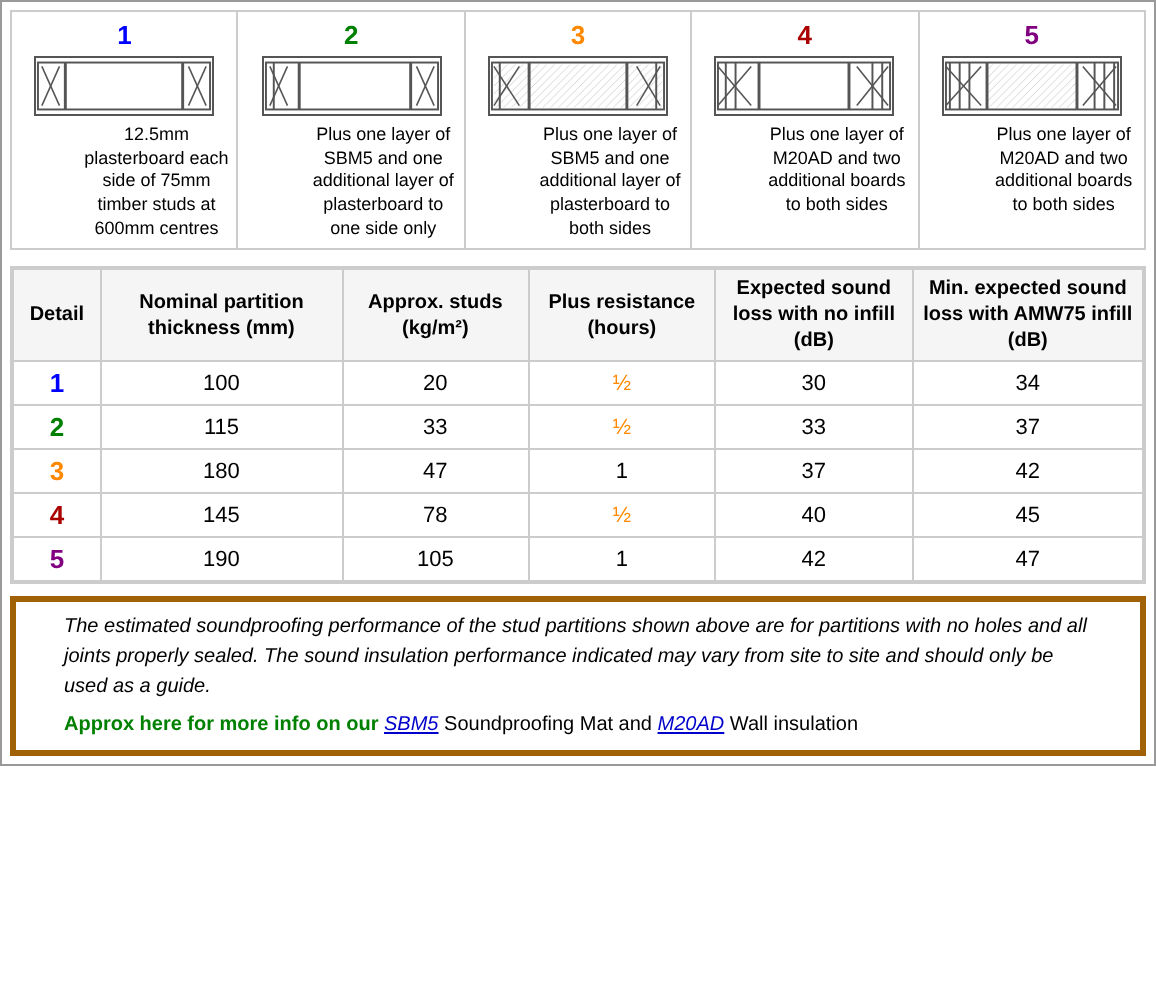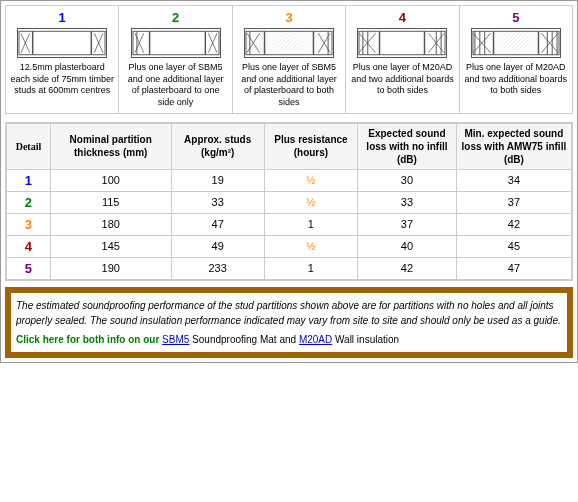--- a/index.html
+++ b/index.html
@@ -47,20 +47,21 @@
       background: #fff;
       display: flex;
       align-items: center;
       justify-content: center;
     }
 
     .diagram-desc {
       font-size: 9px;
       text-align: center;
       line-height: 1.3;
+      margin-left: 32px;
     }
 
     
     .color-1 { color: #00f; }
     .color-2 { color: #008000; }
     .color-3 { color: #f80; }
     .color-4 { color: #a00; }
     .color-5 { color: #800080; }
 
     
@@ -89,51 +90,51 @@
 
     th {
       background: #f5f5f5;
       font-weight: bold;
       font-size: 10px;
       line-height: 1.3;
     }
 
     td { font-size: 11px; }
 
-    .th-detail { width: 40px; font-family: Liberation Serif, serif; }
+    .th-detail { width: 40px; }
     .th-nominal { width: 110px; }
     .th-weight { width: 85px; }
     .th-fire { width: 85px; }
     .th-sound { width: 90px; }
     .th-minsound { width: 105px; }
 
     .row-detail {
       font-weight: bold;
       font-size: 13px;
     }
 
     
     .footer-note {
-      border: 6px solid #a16207;
-      padding: 5px 5px;
+      border: 3px solid #a16207;
+      padding: 5px 24px;
       font-size: 10px;
       line-height: 1.5;
     }
 
     .footer-italic {
       font-style: italic;
       margin-bottom: 4px;
     }
 
     .footer-link {
       color: #008000;
       font-weight: bold;
     }
 
-    a { color: #0000cc; text-decoration: underline; }
+    a { color: #0000cc; text-decoration: underline; font-style: italic; }
   </style>
 </head>
 <body>
 
 <div class="outer-container">
 
   <div class="diagrams-section">
 
     <div class="diagram-cell">
       <div class="diagram-number color-1">1</div>
@@ -252,21 +253,21 @@
           <th class="th-weight">Approx. studs (kg/m²)</th>
           <th class="th-fire">Plus resistance (hours)</th>
           <th class="th-sound">Expected sound loss with no infill (dB)</th>
           <th class="th-minsound">Min. expected sound loss with AMW75 infill (dB)</th>
         </tr>
       </thead>
       <tbody id="table-body">
       <tr>
             <td class="row-detail color-1">1</td>
             <td>100</td>
-            <td>19</td>
+            <td>20</td>
             <td style="color: rgb(255, 136, 0);">½</td>
             <td>30</td>
             <td>34</td>
           </tr>
           <tr>
             <td class="row-detail color-2">2</td>
             <td>115</td>
             <td>33</td>
             <td style="color: rgb(255, 136, 0);">½</td>
             <td>33</td>
@@ -276,37 +277,37 @@
             <td class="row-detail color-3">3</td>
             <td>180</td>
             <td>47</td>
             <td style="color: rgb(0, 0, 0);">1</td>
             <td>37</td>
             <td>42</td>
           </tr>
           <tr>
             <td class="row-detail color-4">4</td>
             <td>145</td>
-            <td>49</td>
+            <td>78</td>
             <td style="color: rgb(255, 136, 0);">½</td>
             <td>40</td>
             <td>45</td>
           </tr>
           <tr>
             <td class="row-detail color-5">5</td>
             <td>190</td>
-            <td>233</td>
+            <td>105</td>
             <td style="color: rgb(0, 0, 0);">1</td>
             <td>42</td>
             <td>47</td>
           </tr>
         </tbody>
     </table>
   </div>
 
   <div class="footer-note">
     <p class="footer-italic">The estimated soundproofing performance of the stud partitions shown above are for partitions with no holes and all joints properly sealed. The sound insulation performance indicated may vary from site to site and should only be used as a guide.</p>
     <p>
-      <span class="footer-link" style="color: rgb(0, 128, 0);">Click here for both info on our </span><a href="#">SBM5</a><span> Soundproofing Mat and </span><a href="#">M20AD</a><span> Wall insulation</span>
+      <span class="footer-link" style="color: rgb(0, 128, 0);">Approx here for more info on our </span><a href="#">SBM5</a><span> Soundproofing Mat and </span><a href="#">M20AD</a><span> Wall insulation</span>
     </p>
   </div>
 
 </div>
 
 </body></html>

